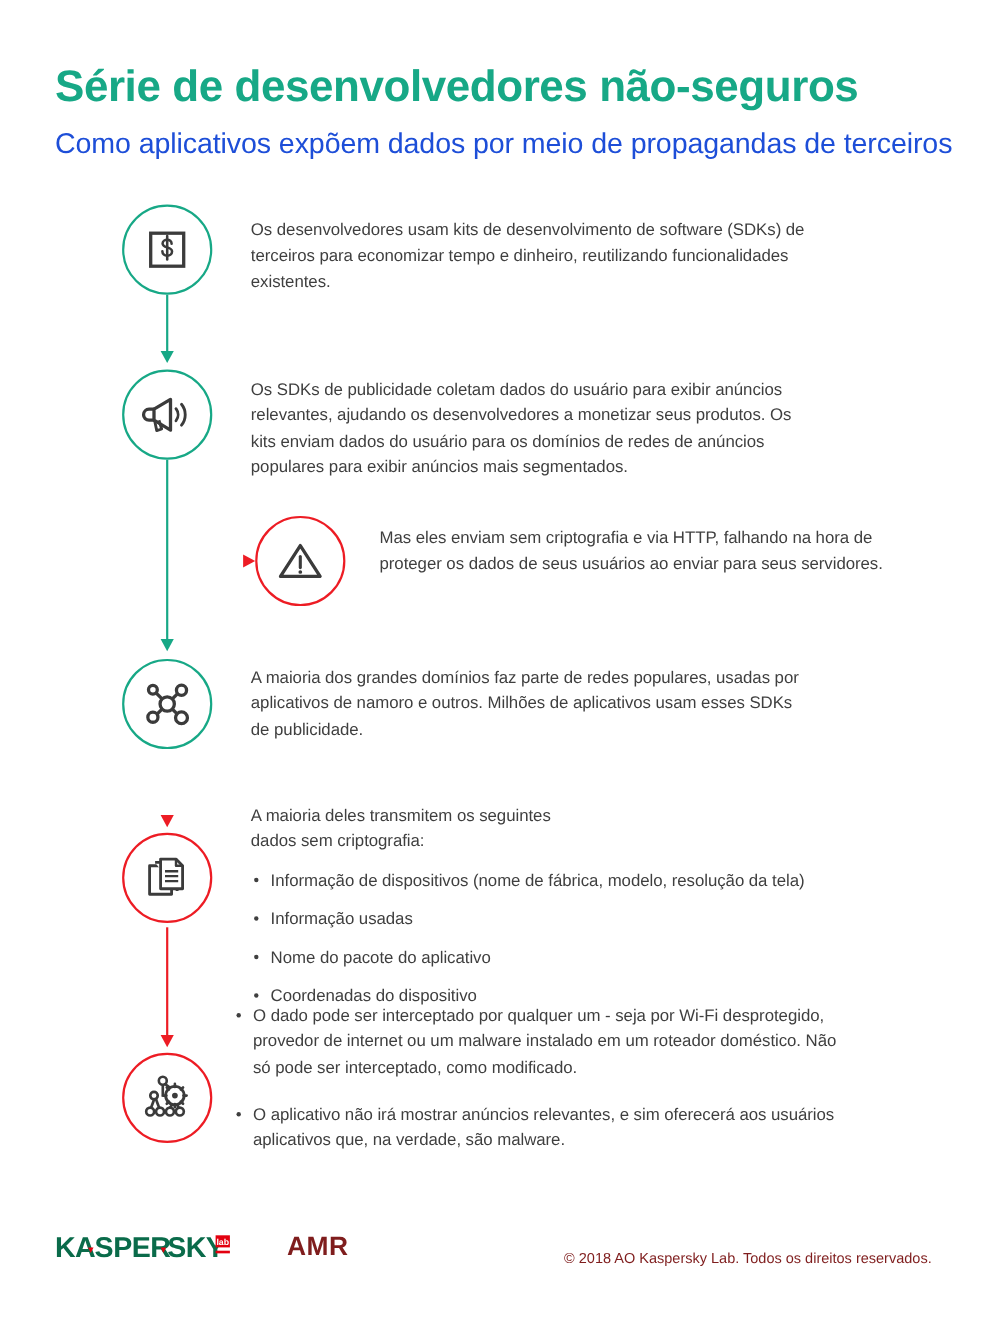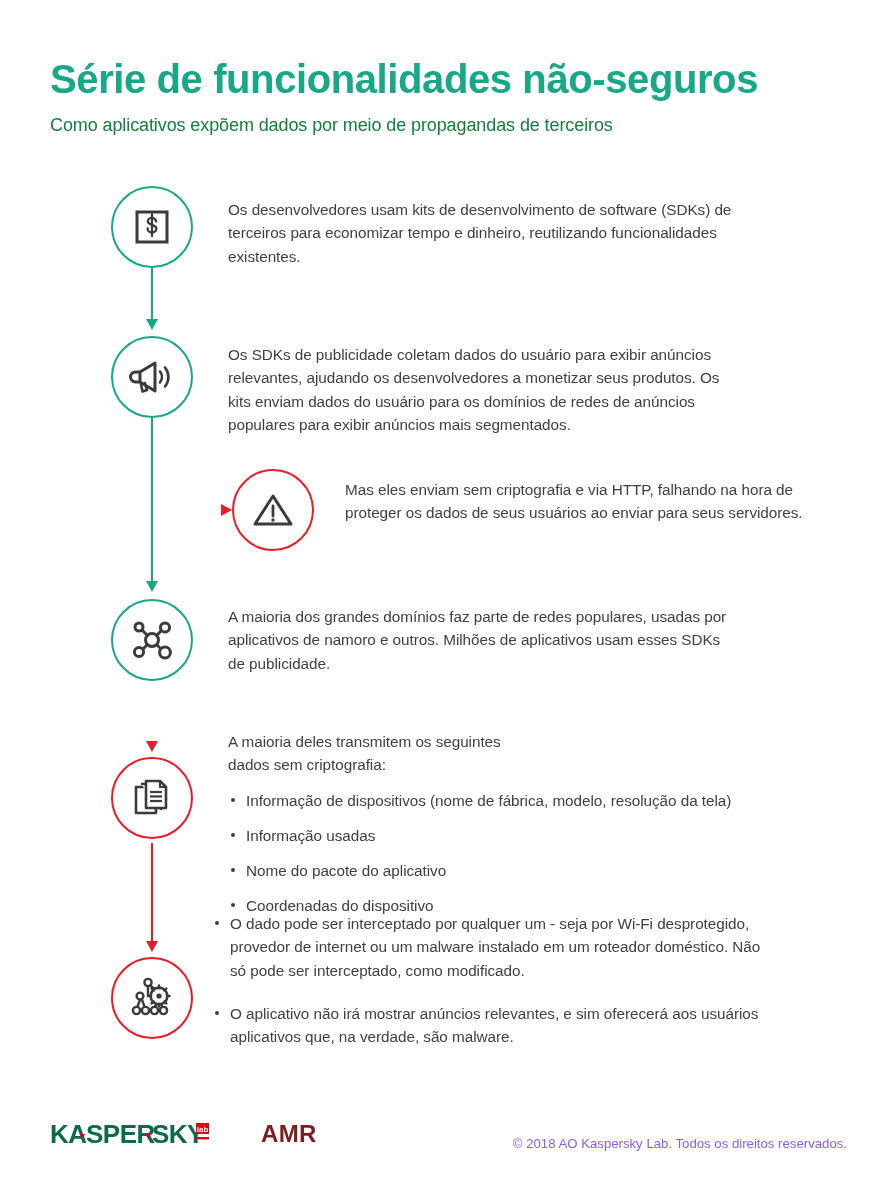--- a/index.html
+++ b/index.html
@@ -28,23 +28,23 @@
     font-size: 40px;
     font-weight: bold;
     color: #17a886;
     letter-spacing: -0.4px;
     line-height: 1.15;
     white-space: nowrap;
   }
 
   .subtitle {
     margin-top: 13px;
-    font-size: 18px;
+    font-size: 26px;
     font-weight: normal;
-    color: #15803d;
+    color: #1d4ed8;
     letter-spacing: -0.1px;
     white-space: nowrap;
   }
 
   
   .flow { position: absolute; left: 0; top: 0; width: 895px; height: 1200px; }
 
   .flow-svg { position: absolute; left: 0; top: 0; width: 895px; height: 1200px; }
 
   
@@ -101,31 +101,31 @@
     top: 0;
     display: flex;
     align-items: flex-start;
   }
 
   .copyright {
     position: absolute;
     right: 48px;
     top: 18px;
     font-size: 13.2px;
-    color: #8b5cf6;
+    color: #7f1d1d;
     white-space: nowrap;
   }
 </style>
 </head>
 <body>
 
 <div class="page">
 
   <div class="header">
-    <div class="title">Série de funcionalidades não-seguros</div>
+    <div class="title">Série de desenvolvedores não-seguros</div>
     <div class="subtitle">Como aplicativos expõem dados por meio de propagandas de terceiros</div>
   </div>
 
   <div class="flow">
     <svg class="flow-svg" viewBox="0 0 895 1200">
       <defs>
         <linearGradient id="tealToRedH" x1="0" y1="0" x2="1" y2="0">
           <stop offset="0%" stop-color="#17a886"></stop>
           <stop offset="55%" stop-color="#b06060"></stop>
           <stop offset="100%" stop-color="#ed1c24"></stop>

